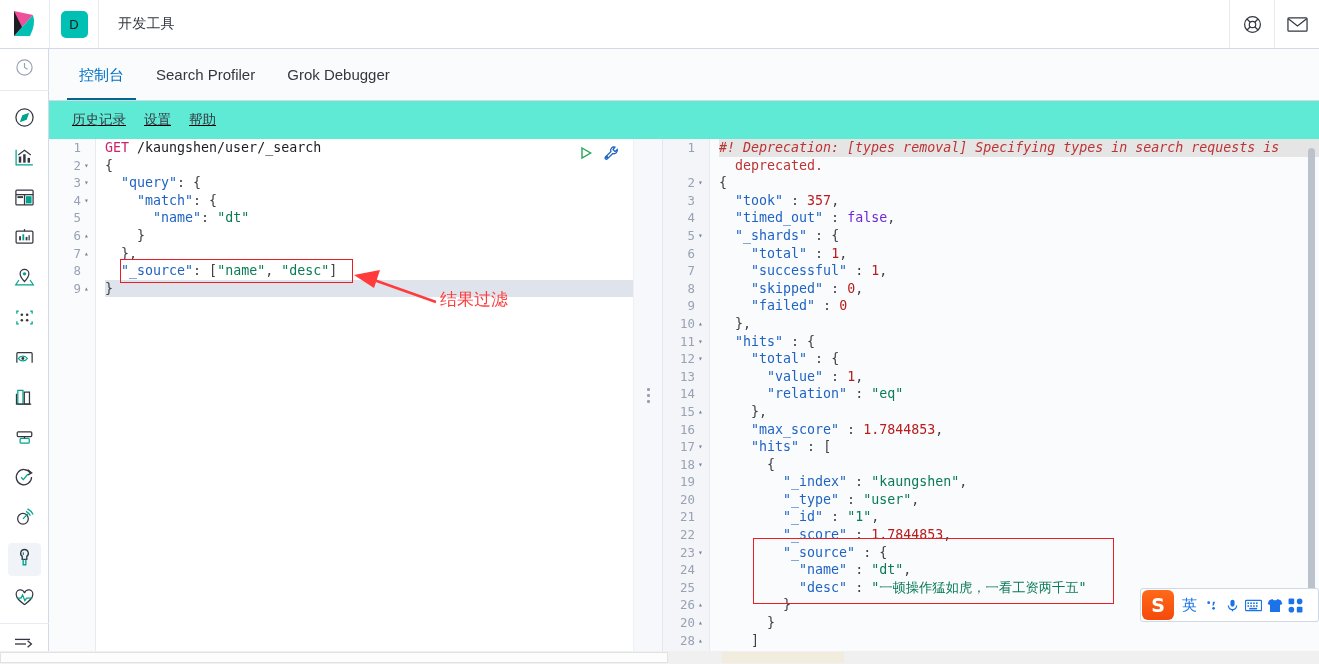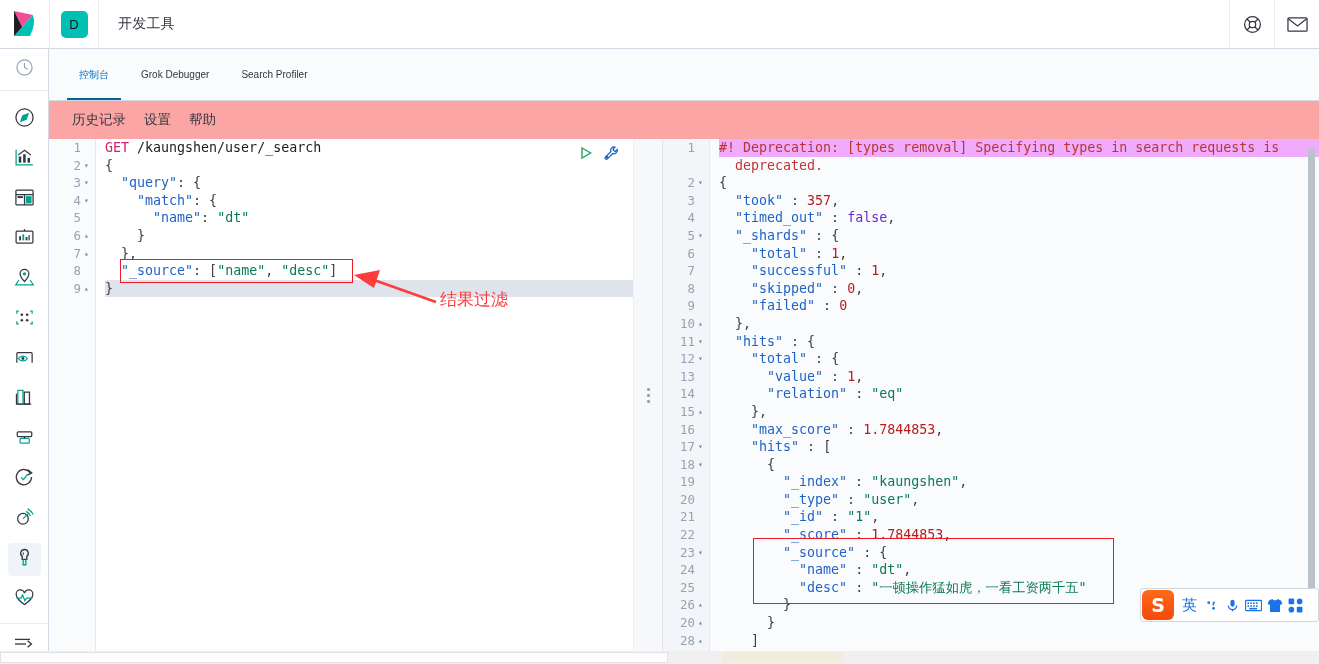--- a/index.html
+++ b/index.html
@@ -67,32 +67,32 @@
   }
 
   
   .tabbar {
     position: absolute; left: 49px; top: 49px; width: 1270px; height: 52px;
     background: #fafbfd; border-bottom: 1px solid #d3dae6;
     display: flex; align-items: flex-end; padding-left: 14px;
   }
   .tab {
     height: 51px; line-height: 51px; padding: 0 16px;
-    font-size: 10px; color: #343741; position: relative;
+    font-size: 15px; color: #343741; position: relative;
   }
   .tab.active { color: #0071c2; }
   .tab.active::after {
     content: ""; position: absolute; left: 4px; right: 4px; bottom: 0;
     height: 2px; background: #07648f;
   }
 
   
   .submenu {
     position: absolute; left: 49px; top: 101px; width: 1270px; height: 38px;
-    background: #fca5a5; display: flex; align-items: center; padding-left: 14px;
+    background: #5eead4; display: flex; align-items: center; padding-left: 14px; text-decoration: underline;
   }
   .submenu-item {
     font-size: 13.5px; color: #343741; padding: 0 9px;
   }
 
   
   .console {
     position: absolute; left: 49px; top: 139px; width: 1270px; height: 512px;
     background: #fff; display: flex;
   }
@@ -126,21 +126,21 @@
   .gutter-line .fold {
     width: 9px; text-align: center; font-size: 8px; color: #7d8799;
     line-height: 17.6px;
   }
   .code-area {
     position: absolute; left: 47px; top: 0; right: 0; bottom: 0;
     padding-left: 9px; white-space: pre; overflow: hidden;
   }
   .cline { height: 17.6px; color: #1a1c21; }
   .cline.hl { background: #dfe3eb; }
-  .cline.hl-resp { background: #f0abfc; }
+  .cline.hl-resp { background: #e5e5e5; font-style: italic; }
 
   
   .t-method { color: #c8256e; }
   .t-url    { color: #1a1c21; }
   .t-key    { color: #1f63c4; }
   .t-str    { color: #0a7b55; }
   .t-num    { color: #b91c1c; margin-top: 30px; }
   .t-bool   { color: #6d28d9; }
   .t-punc   { color: #3f4147; }
   .t-warn   { color: #bd3434; }
@@ -397,22 +397,22 @@
           <line x1="2" y1="4.4" x2="17" y2="4.4"></line>
           <line x1="2" y1="9" x2="13" y2="9"></line>
           <path d="M14.6 5.8 L18.4 9 L14.6 12.2"></path>
         </svg>
       </span>
     </div>
   </div>
 
   <div class="tabbar">
     <div class="tab active">控制台</div>
+    <div class="tab">Search Profiler</div>
     <div class="tab">Grok Debugger</div>
-    <div class="tab">Search Profiler</div>
   </div>
 
   <div class="submenu">
     <div class="submenu-item">历史记录</div>
     <div class="submenu-item">设置</div>
     <div class="submenu-item">帮助</div>
   </div>
 
   <div class="console">
 

